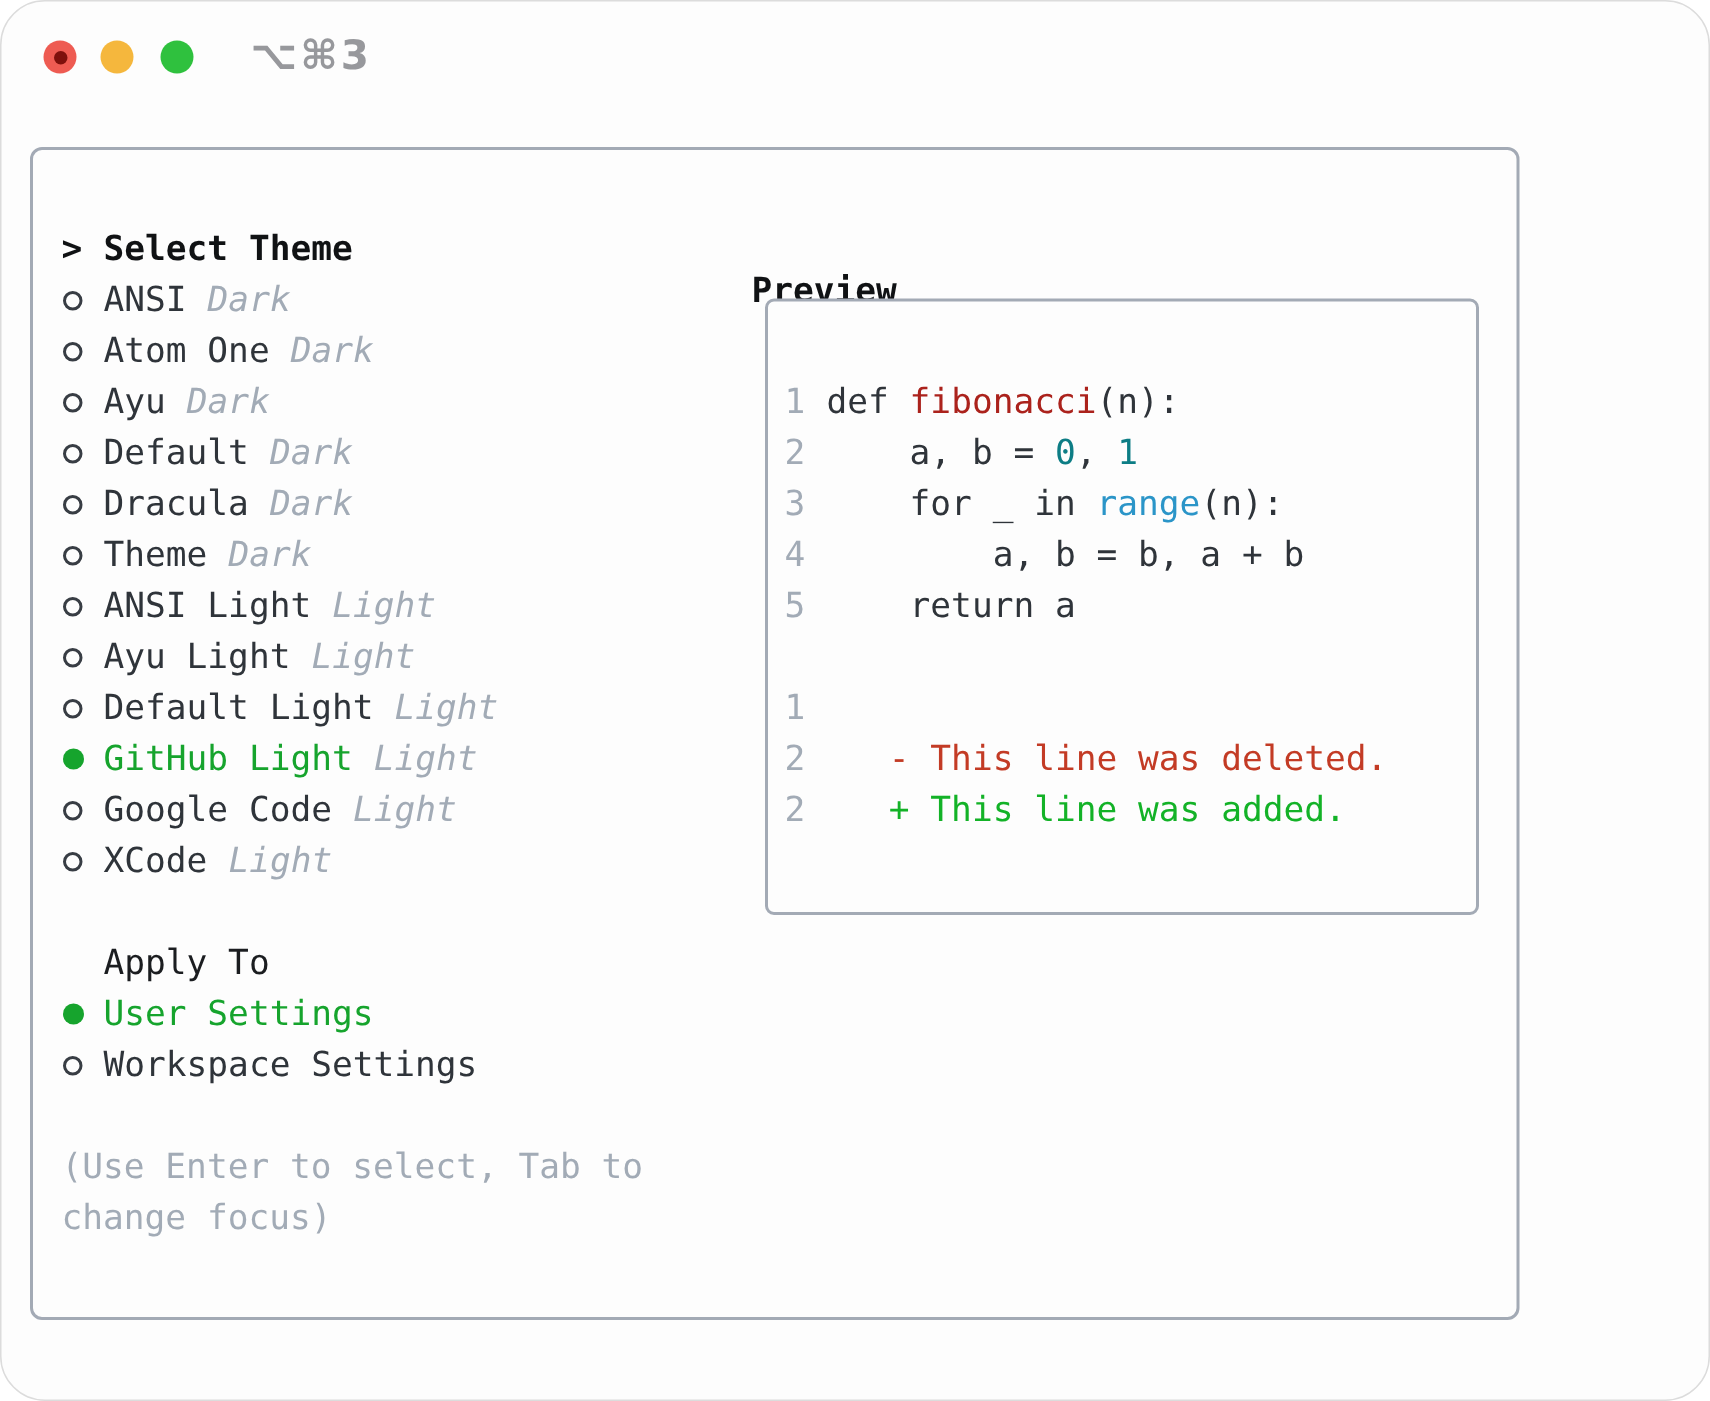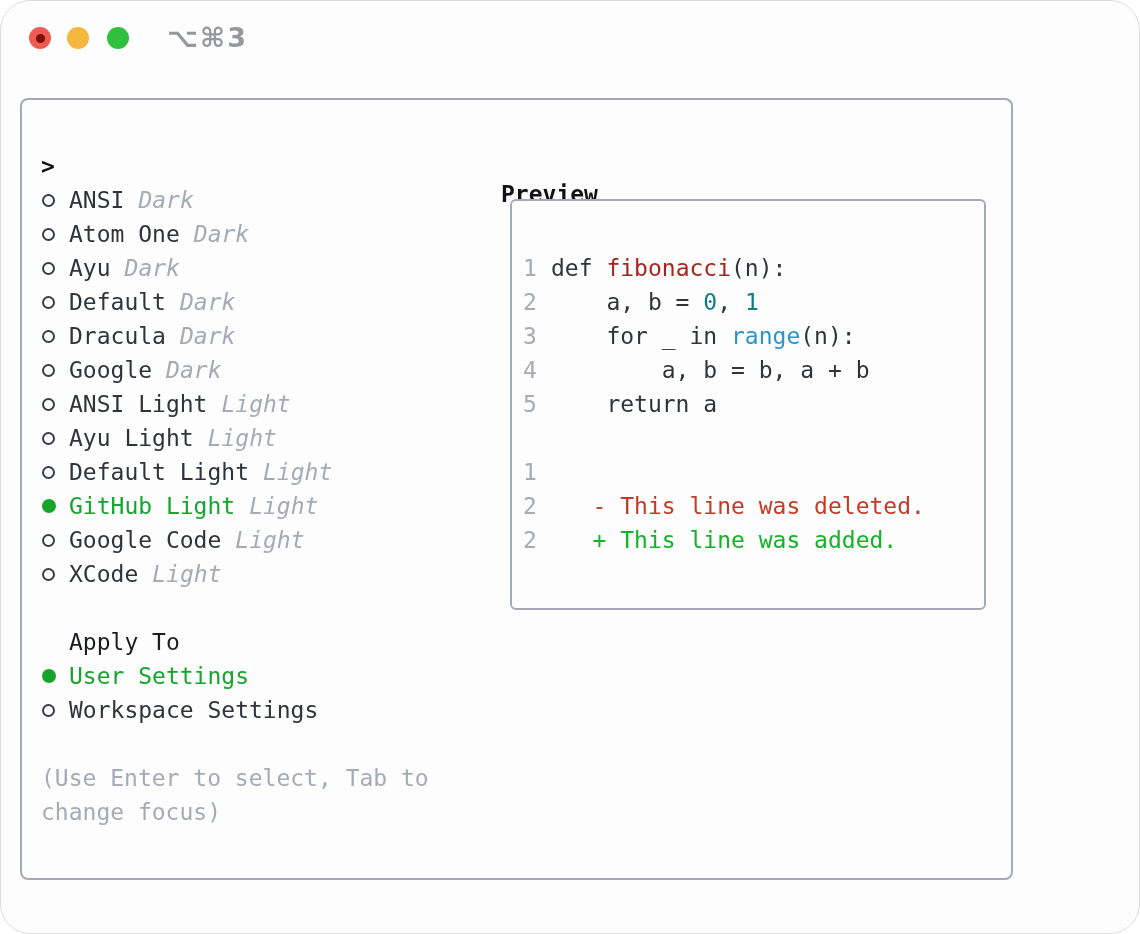--- a/index.html
+++ b/index.html
@@ -80,20 +80,21 @@
     <span class="dot green"></span>
     <span class="win-title">⌥⌘3</span>
   </div>
 
   <div class="panel">
 
     <div class="left-col">
 
       <div class="row">
         <span class="bullet cursor">&gt;</span>
+        <span class="hdr">Select Theme</span>
       </div>
 
       <div class="row item">
         <span class="bullet">
             <i class="radio"></i>
           </span>
         <span class="name">ANSI</span>
         <span class="variant">Dark</span>
       </div>
       <div class="row item">
@@ -121,21 +122,21 @@
         <span class="bullet">
             <i class="radio"></i>
           </span>
         <span class="name">Dracula</span>
         <span class="variant">Dark</span>
       </div>
       <div class="row item">
         <span class="bullet">
             <i class="radio"></i>
           </span>
-        <span class="name">Google</span>
+        <span class="name">Theme</span>
         <span class="variant">Dark</span>
       </div>
       <div class="row item">
         <span class="bullet">
             <i class="radio"></i>
           </span>
         <span class="name">ANSI Light</span>
         <span class="variant">Light</span>
       </div>
       <div class="row item">

